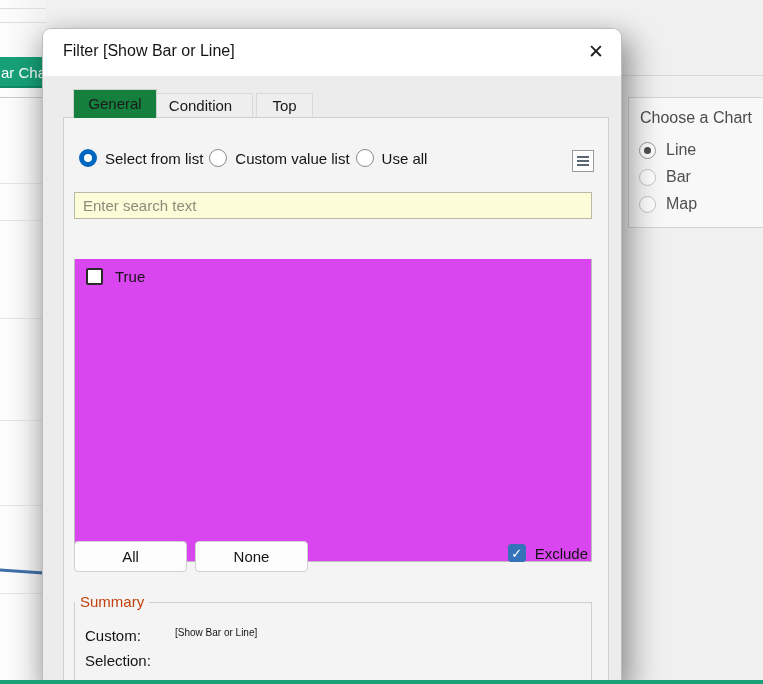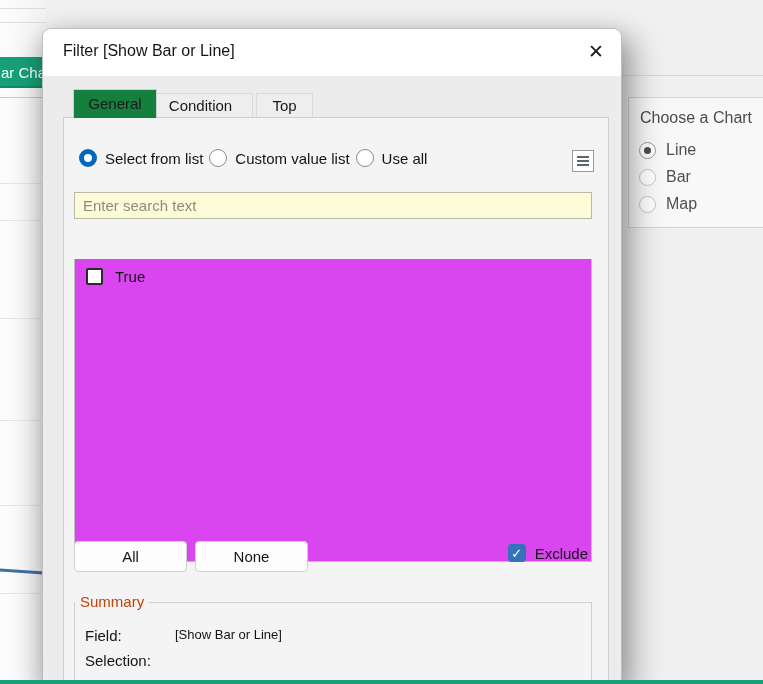--- a/index.html
+++ b/index.html
@@ -93,21 +93,21 @@
   .cbox-checked::after { content:"✓"; }
   .exclude-label { font-size:15px; color:#141414; }
 
   .summary { position:absolute; left:10px; top:484px; width:518px; height:170px;
              border:1px solid #cfcfcf; }
   .legend { position:absolute; left:0; top:-10px; background:#f4f4f4; padding:0 5px;
             font-size:15px; color:#c2410c; }
   .sum-rows { padding:24px 10px 0 10px; }
   .sum-row { display:flex; margin-bottom:8px; }
   .sum-label { width:90px; font-size:15px; color:#141414; flex:0 0 auto; }
-  .sum-value { font-size:13px; color:#141414; }
+  .sum-value { font-size:10px; color:#141414; }
 </style>
 </head>
 <body>
 
 <div class="stage">
 
   <div class="left-strip">
     <div class="hline hl1"></div>
     <div class="hline hl2"></div>
     <div class="green-tab">ar Cha</div>
@@ -181,21 +181,21 @@
 
       <div class="exclude-row">
         <span class="cbox-checked"></span>
         <span class="exclude-label">Exclude</span>
       </div>
 
       <div class="summary">
         <span class="legend">Summary</span>
         <div class="sum-rows">
           <div class="sum-row">
-            <span class="sum-label">Field:</span>
+            <span class="sum-label">Custom:</span>
             <span class="sum-value">[Show Bar or Line]</span>
           </div>
           <div class="sum-row">
             <span class="sum-label">Selection:</span>
           </div>
         </div>
       </div>
 
     </div>
   </div>

